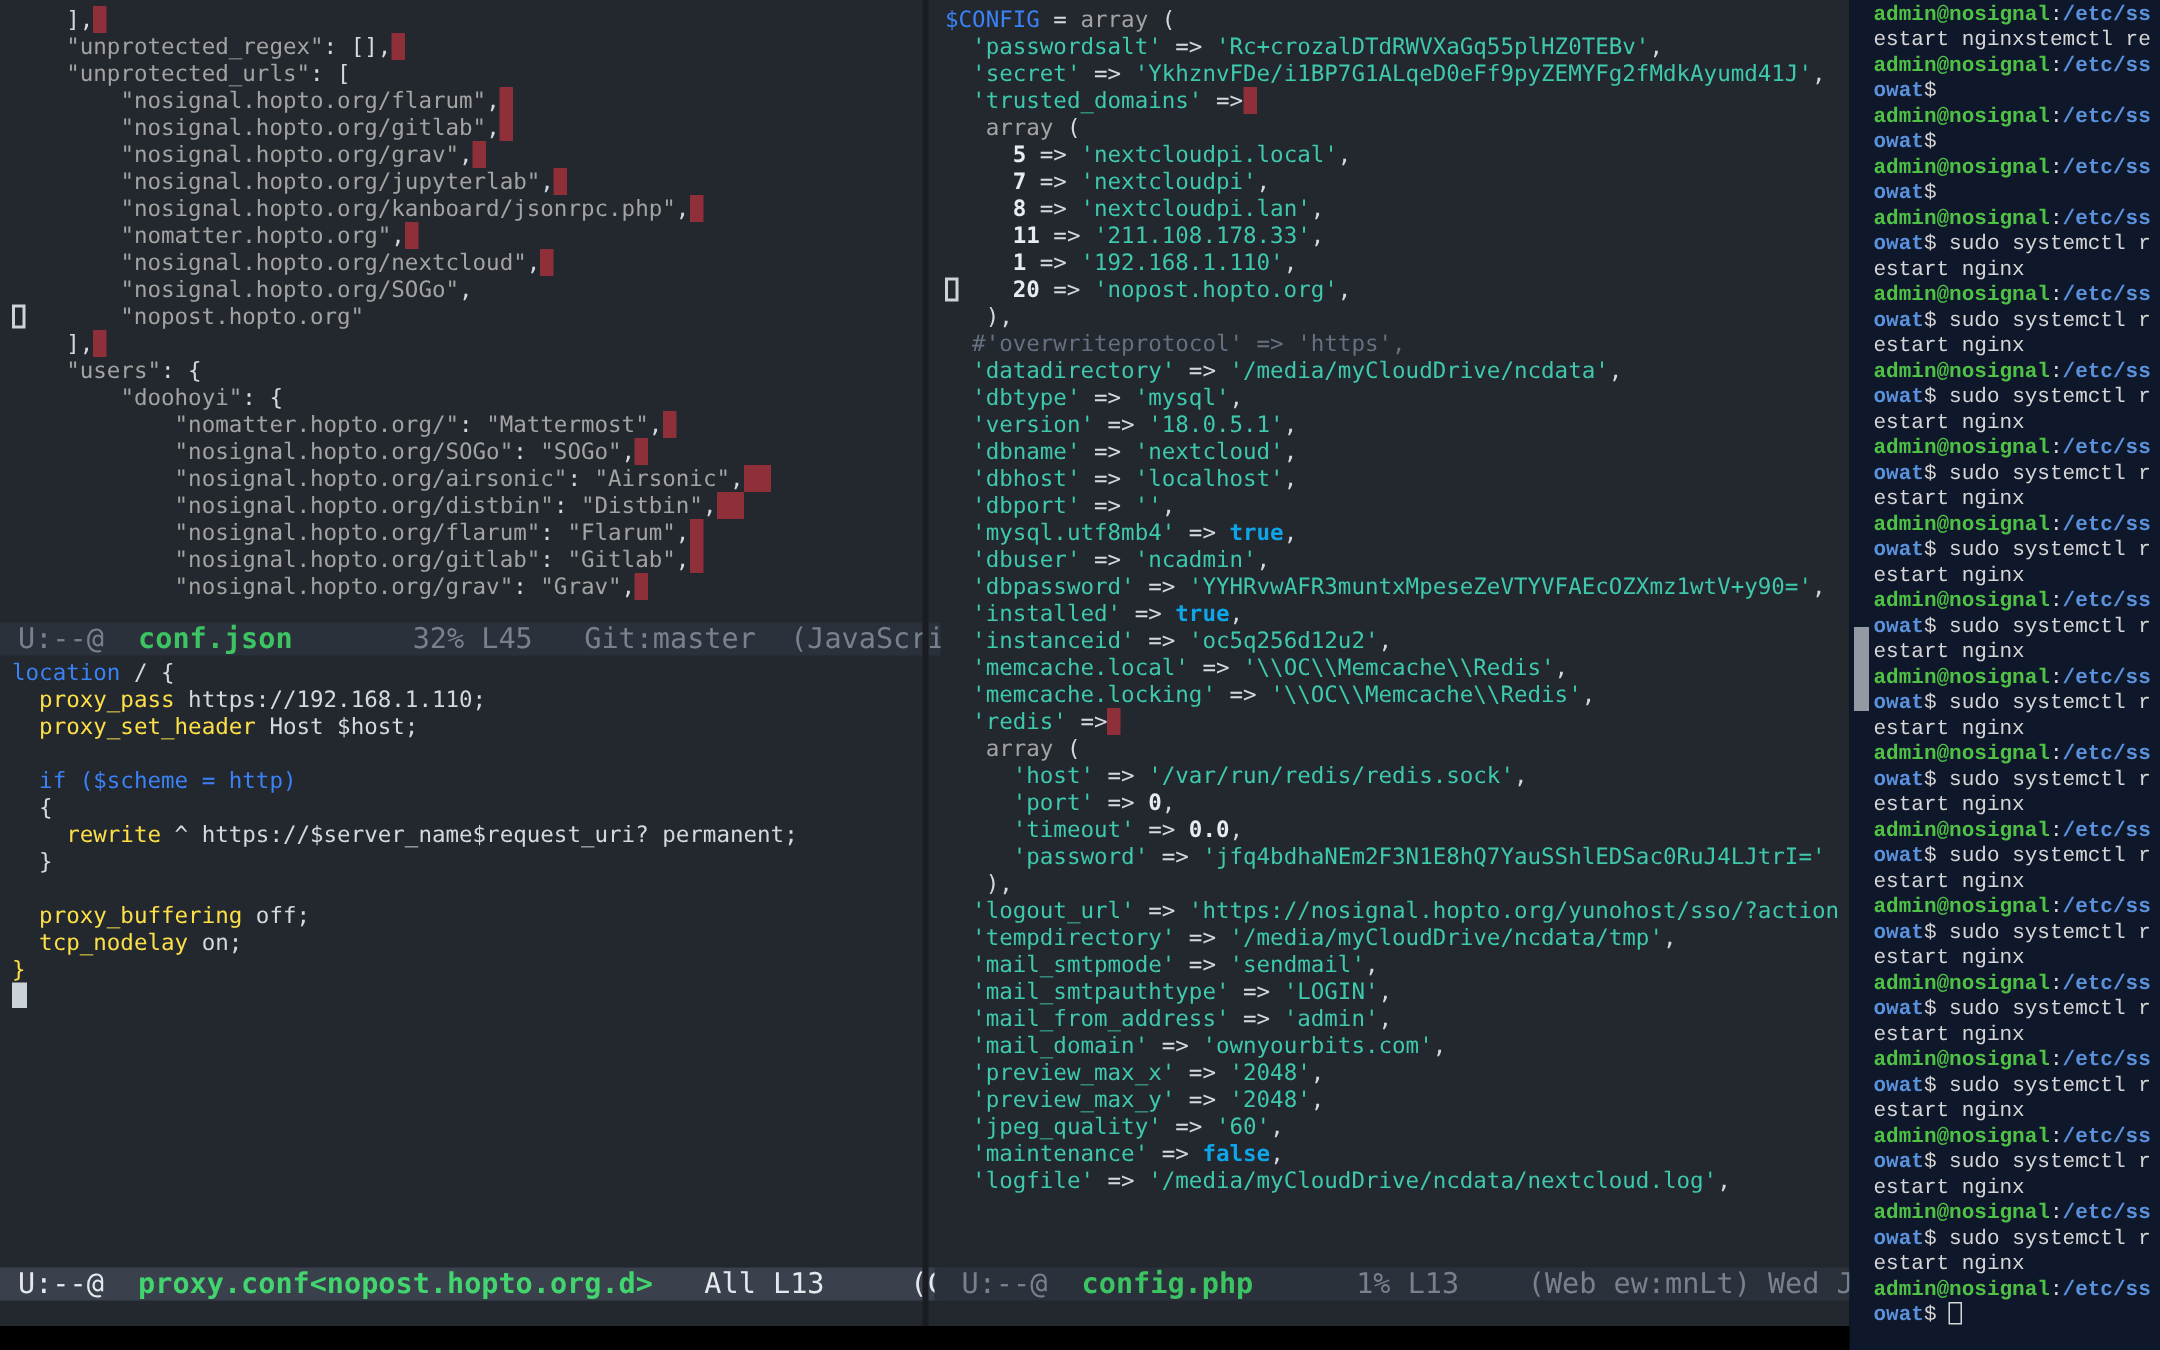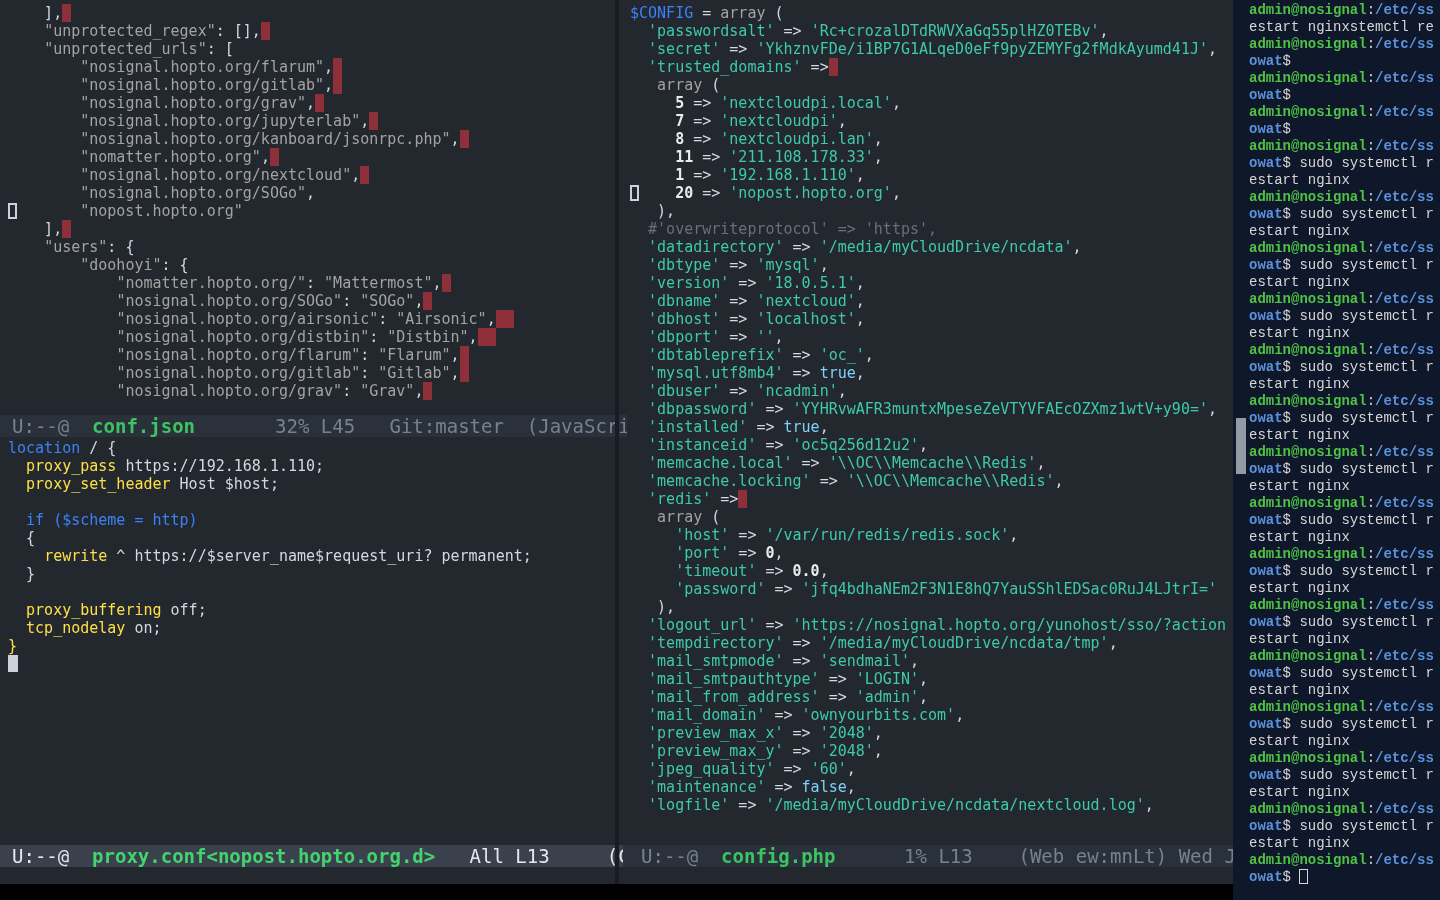--- a/index.html
+++ b/index.html
@@ -12,21 +12,21 @@
   .win-nginx{left:0;top:437px;width:615px;height:408px;padding:2px 0 0 8px;}
   .win-php{left:619px;top:0;width:614px;height:845px;padding:4px 0 0 11px;}
   .vdivider{position:absolute;left:615px;top:0;width:4px;height:884px;background:#191c22;}
 
   
   .tk-w{color:#d3d9e0;}
   .tk-y{color:#a3a3a3;}
   .tk-c{color:#3b82f6;}
   .tk-o{color:#fde047;}
   .tk-t{color:#3ec9ad;}
-  .tk-b{color:#7dd3fc;font-weight:normal;}
+  .tk-b{color:#0ea5e9;font-weight:bold;}
   .tk-n{color:#e8ecf2;font-weight:bold;}
   .tk-g{color:#667080;}
   .tk-red{background:#8e2f39;color:#8e2f39;}
   .tk-hc{display:inline-block;width:9px;height:16px;border:2px solid #ccd2da;
          box-sizing:border-box;vertical-align:middle;margin-top:-2px;}
   .tk-sc{display:inline-block;width:10px;height:17px;background:#ccd2da;vertical-align:middle;margin-top:-2px;}
 
   
   .modeline{position:absolute;height:22px;line-height:22px;font-size:19px;white-space:pre;
             overflow:hidden;padding-left:12px;}
@@ -119,21 +119,20 @@
         <div class="line"><span class="tk-w">     </span><span class="tk-n">1</span><span class="tk-w"> =&gt; </span><span class="tk-t">'192.168.1.110'</span><span class="tk-w">,</span></div>
         <div class="line"><span class="tk-hc"> </span><span class="tk-w">    </span><span class="tk-n">20</span><span class="tk-w"> =&gt; </span><span class="tk-t">'nopost.hopto.org'</span><span class="tk-w">,</span></div>
         <div class="line"><span class="tk-w">   ),</span></div>
         <div class="line"><span class="tk-g">  #'overwriteprotocol' =&gt; 'https',</span></div>
         <div class="line"><span class="tk-w">  </span><span class="tk-t">'datadirectory'</span><span class="tk-w"> =&gt; </span><span class="tk-t">'/media/myCloudDrive/ncdata'</span><span class="tk-w">,</span></div>
         <div class="line"><span class="tk-w">  </span><span class="tk-t">'dbtype'</span><span class="tk-w"> =&gt; </span><span class="tk-t">'mysql'</span><span class="tk-w">,</span></div>
         <div class="line"><span class="tk-w">  </span><span class="tk-t">'version'</span><span class="tk-w"> =&gt; </span><span class="tk-t">'18.0.5.1'</span><span class="tk-w">,</span></div>
         <div class="line"><span class="tk-w">  </span><span class="tk-t">'dbname'</span><span class="tk-w"> =&gt; </span><span class="tk-t">'nextcloud'</span><span class="tk-w">,</span></div>
         <div class="line"><span class="tk-w">  </span><span class="tk-t">'dbhost'</span><span class="tk-w"> =&gt; </span><span class="tk-t">'localhost'</span><span class="tk-w">,</span></div>
         <div class="line"><span class="tk-w">  </span><span class="tk-t">'dbport'</span><span class="tk-w"> =&gt; </span><span class="tk-t">''</span><span class="tk-w">,</span></div>
-        <div class="line"><span class="tk-w">  </span><span class="tk-t">'dbtableprefix'</span><span class="tk-w"> =&gt; </span><span class="tk-t">'oc_'</span><span class="tk-w">,</span></div>
         <div class="line"><span class="tk-w">  </span><span class="tk-t">'mysql.utf8mb4'</span><span class="tk-w"> =&gt; </span><span class="tk-b">true</span><span class="tk-w">,</span></div>
         <div class="line"><span class="tk-w">  </span><span class="tk-t">'dbuser'</span><span class="tk-w"> =&gt; </span><span class="tk-t">'ncadmin'</span><span class="tk-w">,</span></div>
         <div class="line"><span class="tk-w">  </span><span class="tk-t">'dbpassword'</span><span class="tk-w"> =&gt; </span><span class="tk-t">'YYHRvwAFR3muntxMpeseZeVTYVFAEcOZXmz1wtV+y90='</span><span class="tk-w">,</span></div>
         <div class="line"><span class="tk-w">  </span><span class="tk-t">'installed'</span><span class="tk-w"> =&gt; </span><span class="tk-b">true</span><span class="tk-w">,</span></div>
         <div class="line"><span class="tk-w">  </span><span class="tk-t">'instanceid'</span><span class="tk-w"> =&gt; </span><span class="tk-t">'oc5q256d12u2'</span><span class="tk-w">,</span></div>
         <div class="line"><span class="tk-w">  </span><span class="tk-t">'memcache.local'</span><span class="tk-w"> =&gt; </span><span class="tk-t">'\\OC\\Memcache\\Redis'</span><span class="tk-w">,</span></div>
         <div class="line"><span class="tk-w">  </span><span class="tk-t">'memcache.locking'</span><span class="tk-w"> =&gt; </span><span class="tk-t">'\\OC\\Memcache\\Redis'</span><span class="tk-w">,</span></div>
         <div class="line"><span class="tk-w">  </span><span class="tk-t">'redis'</span><span class="tk-w"> =&gt;</span><span class="tk-red"> </span></div>
         <div class="line"><span class="tk-w">   </span><span class="tk-y">array</span><span class="tk-w"> (</span></div>
         <div class="line"><span class="tk-w">     </span><span class="tk-t">'host'</span><span class="tk-w"> =&gt; </span><span class="tk-t">'/var/run/redis/redis.sock'</span><span class="tk-w">,</span></div>

